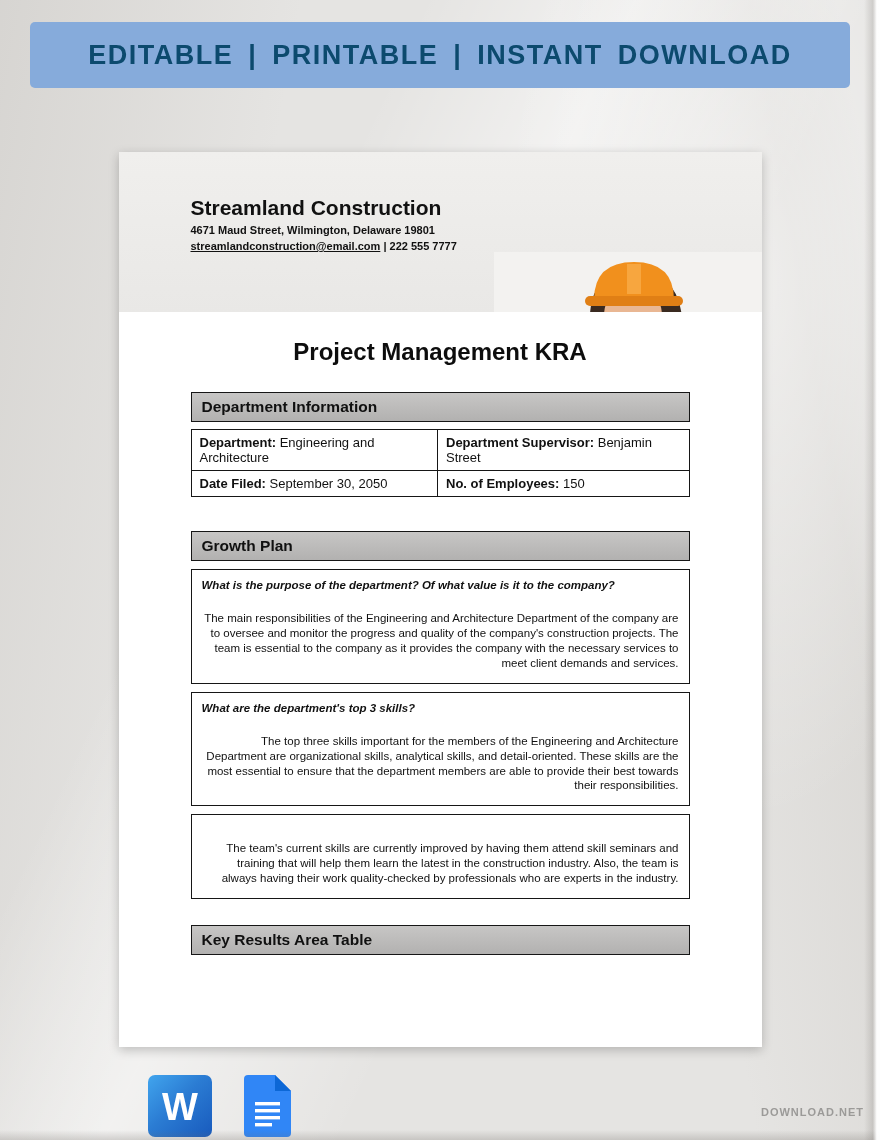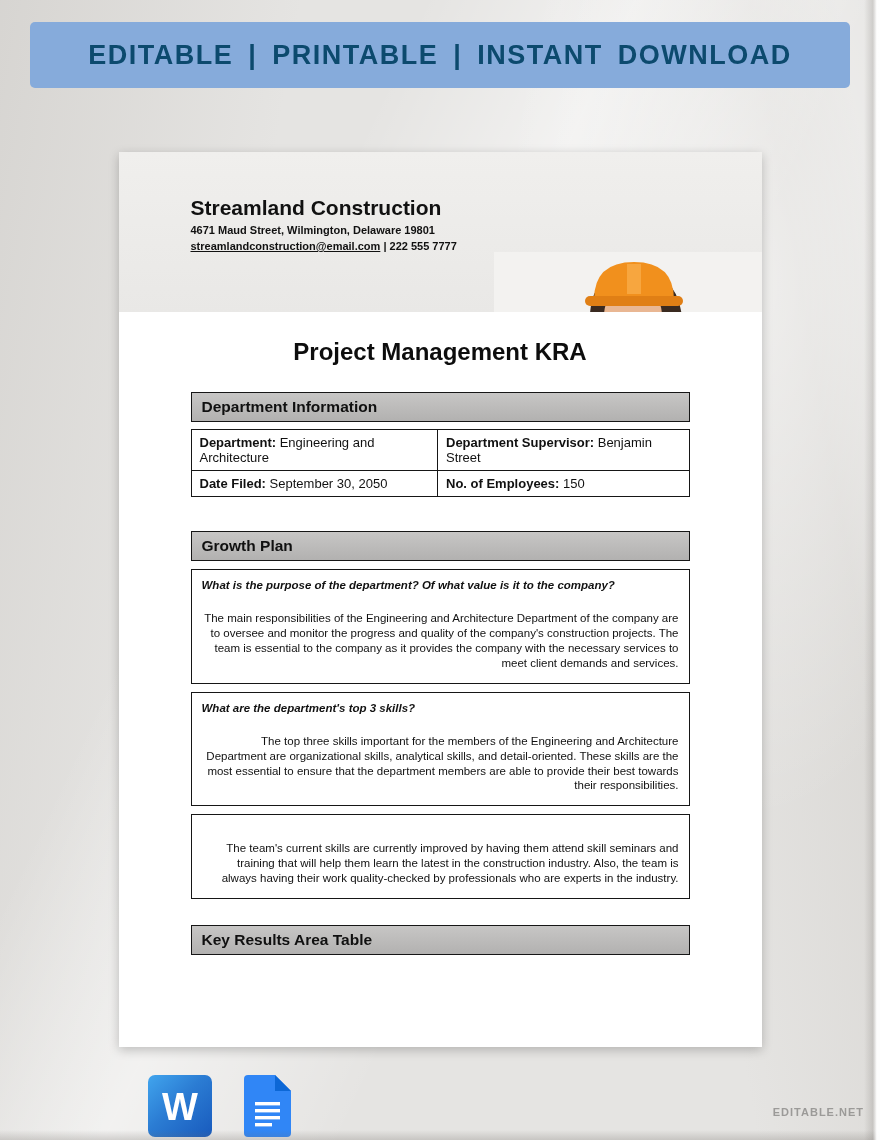--- a/index.html
+++ b/index.html
@@ -210,13 +210,13 @@
       <path d="M4 0 h27 l16 16 v42 a4 4 0 0 1 -4 4 H4 a4 4 0 0 1 -4 -4 V4 a4 4 0 0 1 4 -4 Z" fill="#3086f6"></path>
       <path d="M31 0 l16 16 h-16 Z" fill="#0c67d6"></path>
       <rect x="11" y="27" width="25" height="3.4" fill="#ffffff"></rect>
       <rect x="11" y="34" width="25" height="3.4" fill="#ffffff"></rect>
       <rect x="11" y="41" width="25" height="3.4" fill="#ffffff"></rect>
       <rect x="11" y="48" width="17" height="3.4" fill="#ffffff"></rect>
     </svg>
   </div>
 </div>
 
-<div class="watermark">EDITABLE.NET</div>
+<div class="watermark">DOWNLOAD.NET</div>
 
 </body></html>

